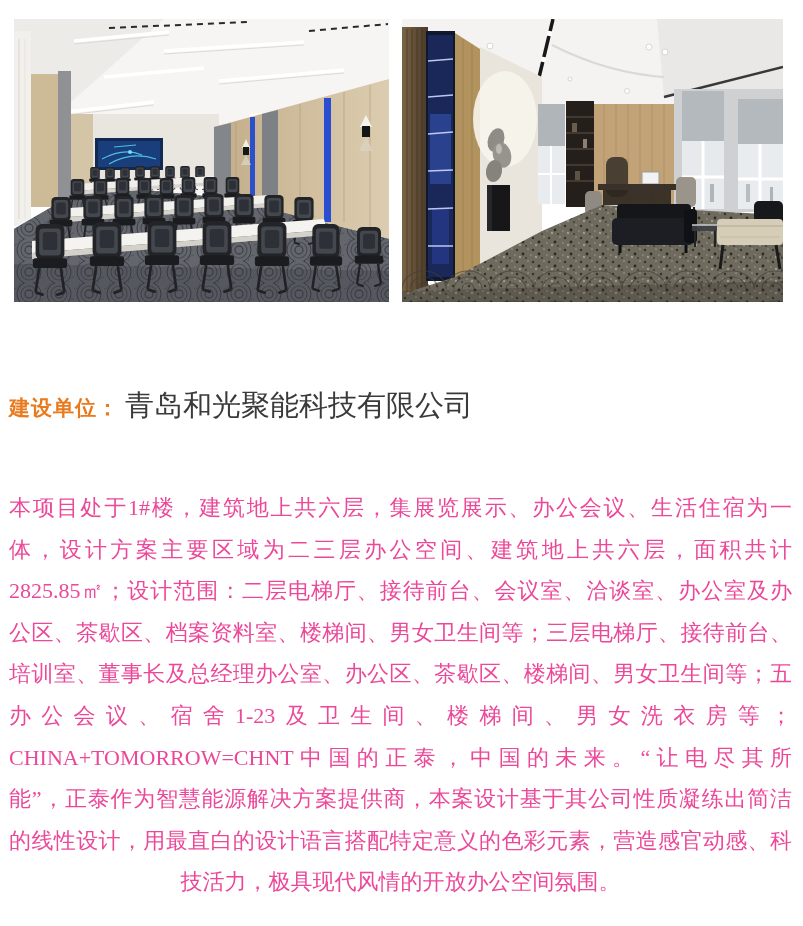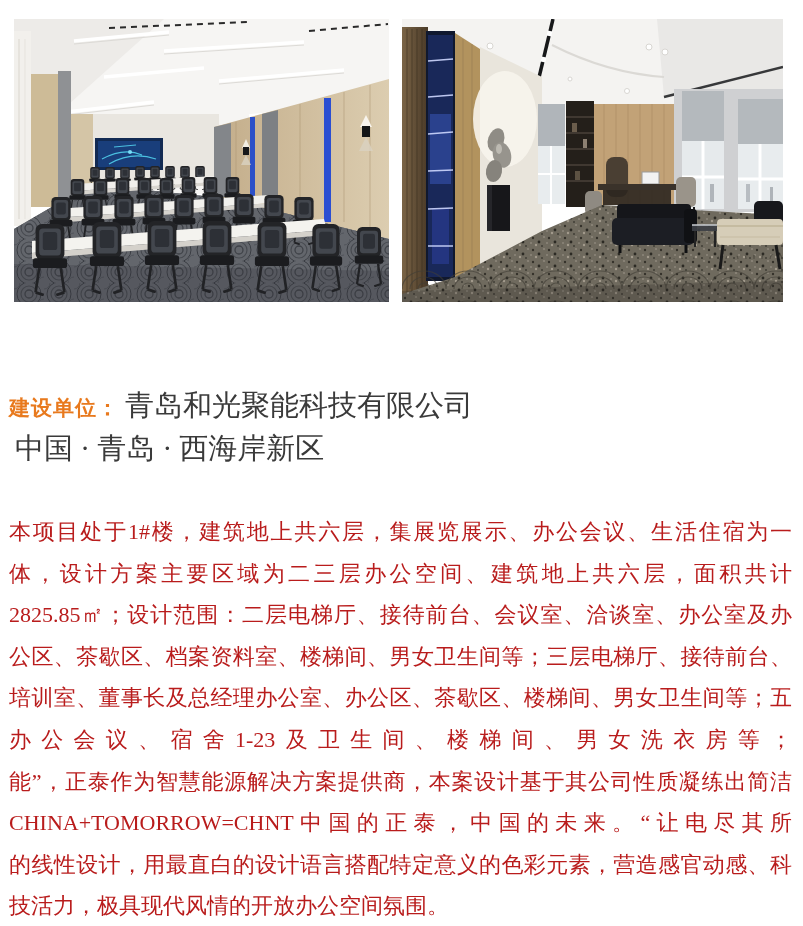--- a/index.html
+++ b/index.html
@@ -18,27 +18,27 @@
   .info { position:absolute; left:9px; top:386px; width:780px; }
   .info-row { display:flex; align-items:baseline; height:43px; }
   .info-label {
     font-family:"Liberation Sans","DejaVu Sans",sans-serif;
     font-weight:bold; font-size:21px; letter-spacing:1px; color:#e8791d;
     white-space:nowrap;
   }
   .info-value { font-size:29px; color:#3a3a3a; margin-left:6px; white-space:nowrap; }
 
   
-  .article { position:absolute; left:9px; top:487px; width:783px; color:#b91c1c;margin-top:24px; }
+  .article { position:absolute; left:9px; top:487px; width:783px; color:#ec4899; }
   .line {
     font-size:22px; line-height:41.6px; height:41.6px; width:100%;
     text-align:justify; text-align-last:justify; text-justify:inter-character;
     white-space:normal; overflow:hidden;
   }
-  .line-last { text-align:left; text-align-last:auto; }
+  .line-last { text-align:center; text-align-last:auto; }
 </style>
 </head>
 <body>
 
 <div class="page">
 
   <div class="photo" id="photo-left">
     <svg viewBox="0 0 375 283" preserveAspectRatio="none">
       <defs>
         <linearGradient id="woodR" x1="0" y1="0" x2="1" y2="0">
@@ -371,30 +371,29 @@
       </g>
     </svg>
   </div>
 
   <div class="info">
     <div class="info-row">
       <span class="info-label">建设单位：</span>
       <span class="info-value">青岛和光聚能科技有限公司</span>
     </div>
     <div class="info-row">
-      <span class="info-value">中国 · 青岛 · 西海岸新区</span>
     </div>
   </div>
 
   <div class="article">
     <div class="line">本项目处于1#楼，建筑地上共六层，集展览展示、办公会议、生活住宿为一</div>
     <div class="line">体，设计方案主要区域为二三层办公空间、建筑地上共六层，面积共计</div>
     <div class="line">2825.85㎡；设计范围：二层电梯厅、接待前台、会议室、洽谈室、办公室及办</div>
     <div class="line">公区、茶歇区、档案资料室、楼梯间、男女卫生间等；三层电梯厅、接待前台、</div>
     <div class="line">培训室、董事长及总经理办公室、办公区、茶歇区、楼梯间、男女卫生间等；五</div>
     <div class="line">办公会议、宿舍1-23及卫生间、楼梯间、男女洗衣房等；</div>
+    <div class="line">CHINA+TOMORROW=CHNT中国的正泰，中国的未来。“让电尽其所</div>
     <div class="line">能”，正泰作为智慧能源解决方案提供商，本案设计基于其公司性质凝练出简洁</div>
-    <div class="line">CHINA+TOMORROW=CHNT中国的正泰，中国的未来。“让电尽其所</div>
     <div class="line">的线性设计，用最直白的设计语言搭配特定意义的色彩元素，营造感官动感、科</div>
     <div class="line line-last">技活力，极具现代风情的开放办公空间氛围。</div>
   </div>
 
 </div>
 
 </body></html>

